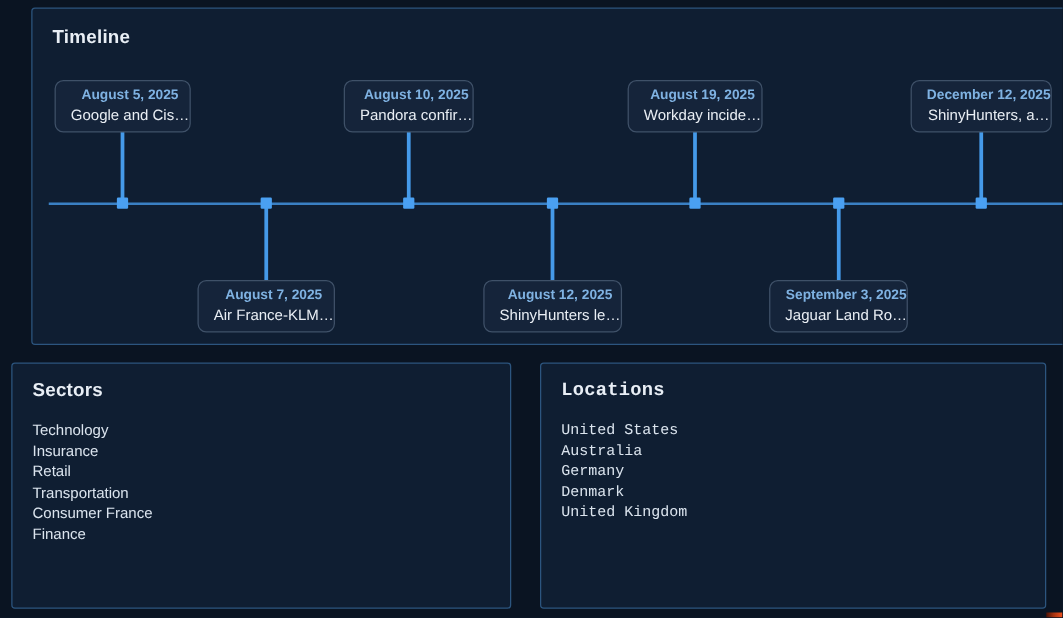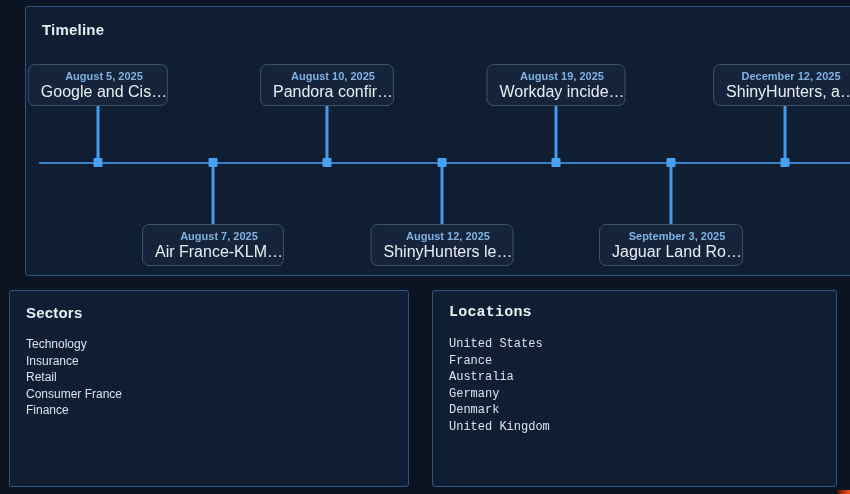--- a/index.html
+++ b/index.html
@@ -71,21 +71,21 @@
   }
   .event.above .card { top: 57px; }
   .event.below .card { top: 217px; }
   .card .date {
     font-size: 11px;
     font-weight: 700;
     color: #7fb2e2;
     line-height: 15px;
   }
   .card .label {
-    font-size: 16px;
+    font-size: 12px;
     color: #e9eef4;
     line-height: 16px;
   }
   
   .sectors-panel { left: 9px; top: 290px; width: 400px; height: 197px; }
   .locations-panel { left: 432px; top: 290px; width: 405px; height: 197px; font-family: Liberation Mono, monospace; }
   .bottom-panel-title { position: absolute; left: 16px; top: 13px; }
   .item-list {
     position: absolute;
     left: 16px; top: 45px; right: 12px;
@@ -174,30 +174,30 @@
         </div>
     </div>
   </section>
 
   <section class="panel sectors-panel">
     <h2 class="panel-title bottom-panel-title">Sectors</h2>
     <ul class="item-list" id="sectors-list">
         <li>Technology</li>
         <li>Insurance</li>
         <li>Retail</li>
+        <li>Transportation</li>
         <li>Consumer France</li>
         <li>Finance</li>
       </ul>
   </section>
 
   <section class="panel locations-panel">
     <h2 class="panel-title bottom-panel-title">Locations</h2>
     <ul class="item-list" id="locations-list">
         <li>United States</li>
-        <li>France</li>
         <li>Australia</li>
         <li>Germany</li>
         <li>Denmark</li>
         <li>United Kingdom</li>
       </ul>
   </section>
 
   <div class="corner-sliver"></div>
 
 </div>

